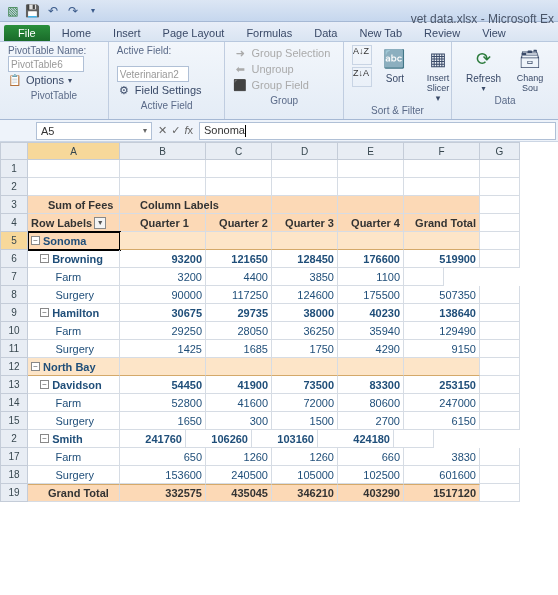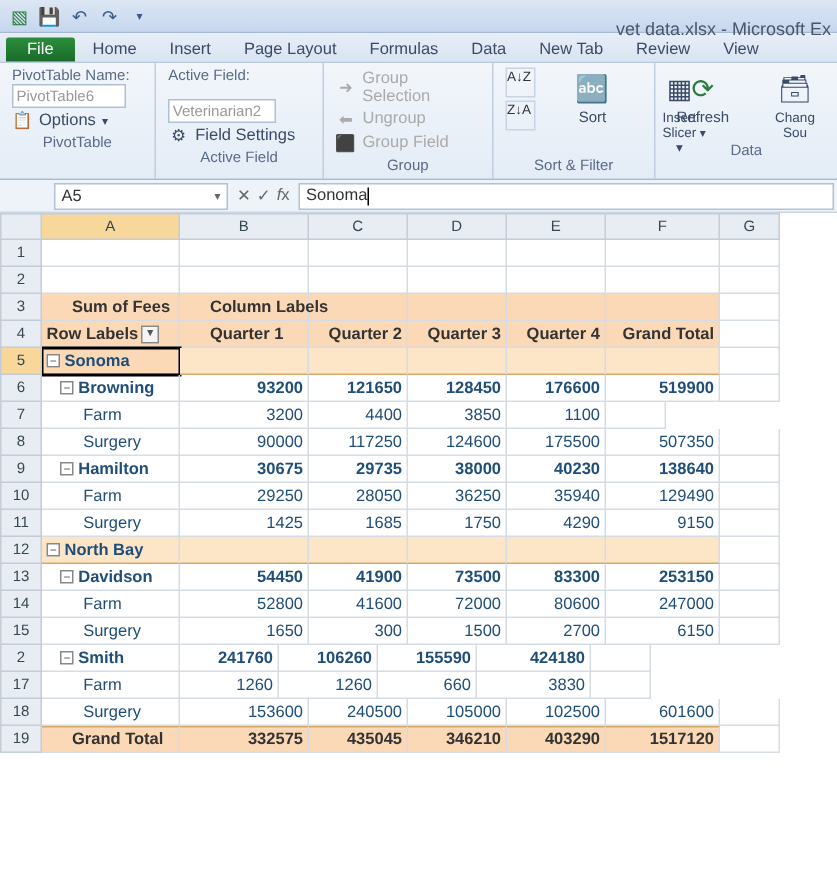--- a/index.html
+++ b/index.html
@@ -10,21 +10,21 @@
   .qat-btn { width: 18px; height: 18px; display:flex; align-items:center; justify-content:center; font-size:12px; color:#3a5a8a; }
   .title-text { flex:1; text-align:right; font-size:12px; color:#4a5568;margin-top:16px; }
   
   .ribbon-tabs { height: 20px; background: linear-gradient(#e8eef8,#d9e4f2); display:flex; align-items:flex-end; padding-left:4px; gap:2px; border-bottom:1px solid #b8c8de; }
   .file-tab { background: linear-gradient(#2a8f3c,#1a6b2a); color:#fff; padding:2px 14px; font-size:11px; border-radius:2px 2px 0 0; }
   .tab { padding:2px 10px; font-size:11px; color:#3a4a68; }
   
   .ribbon { height: 78px; background: linear-gradient(#f2f6fb,#e4ecf6); display:flex; border-bottom:1px solid #a5b8d4; }
   .group { border-right:1px solid #c0cde0; padding:3px 8px 2px 8px; display:flex; flex-direction:column; justify-content:flex-start; }
   .group-label { text-align:center; font-size:10px; color:#5a6a88; margin-top:2px; }
-  .grp-body { display:flex; gap:18px; }
+  .grp-body { display:flex; gap:3px; }
   .small-field { font-size:10px; color:#5a6a88; }
   .small-input { border:1px solid #b0c0d6; background:#fff; height:16px; width:76px; font-size:10px; padding:0 2px; color:#999; }
   .rbtn { display:flex; align-items:center; gap:4px; font-size:11px; color:#3a4a68; padding:1px 0;}
   .rbtn .ic { width:14px; height:14px; display:inline-flex; align-items:center; justify-content:center; font-size:11px; }
   .bigbtn { display:flex; flex-direction:column; align-items:center; font-size:10px; color:#3a4a68; padding:0 6px; }
   .bigbtn .ic { width:28px; height:28px; display:flex; align-items:center; justify-content:center; font-size:18px;}
   
   .namebox-row { height:22px; display:flex; align-items:center; border-bottom:1px solid #ccd6e4; background:#eef3fa; }
   .namebox { width:116px; height:18px; border:1px solid #b0c0d6; background:#fff; margin-left:36px; display:flex; align-items:center; padding:0 4px; font-size:11px; justify-content:space-between;}
   .fx-icons { display:flex; gap:4px; padding:0 6px; color:#666; font-size:11px;}
@@ -348,26 +348,27 @@
           <div class="cell cC r blue">300</div>
           <div class="cell cD r blue">1500</div>
           <div class="cell cE r blue">2700</div>
           <div class="cell cF r blue">6150</div>
           <div class="cell cG "></div>
         </div>
         <div class="row">
           <div class="cell cA blue">&nbsp;&nbsp;&nbsp;<span class="exp">−</span><b>Smith</b></div>
           <div class="cell cC b r blue">241760</div>
           <div class="cell cD b r blue">106260</div>
-          <div class="cell cE b r blue">155590</div>
+          <div class="cell cE b r blue">103160</div>
           <div class="cell cF b r blue">424180</div>
           <div class="cell cG "></div>
         </div>
         <div class="row">
           <div class="cell cA blue">&nbsp;&nbsp;&nbsp;&nbsp;&nbsp;&nbsp;&nbsp;&nbsp;Farm</div>
+          <div class="cell cB r blue">650</div>
           <div class="cell cC r blue">1260</div>
           <div class="cell cD r blue">1260</div>
           <div class="cell cE r blue">660</div>
           <div class="cell cF r blue">3830</div>
           <div class="cell cG "></div>
         </div>
         <div class="row">
           <div class="cell cA blue">&nbsp;&nbsp;&nbsp;&nbsp;&nbsp;&nbsp;&nbsp;&nbsp;Surgery</div>
           <div class="cell cB r blue">153600</div>
           <div class="cell cC r blue">240500</div>

